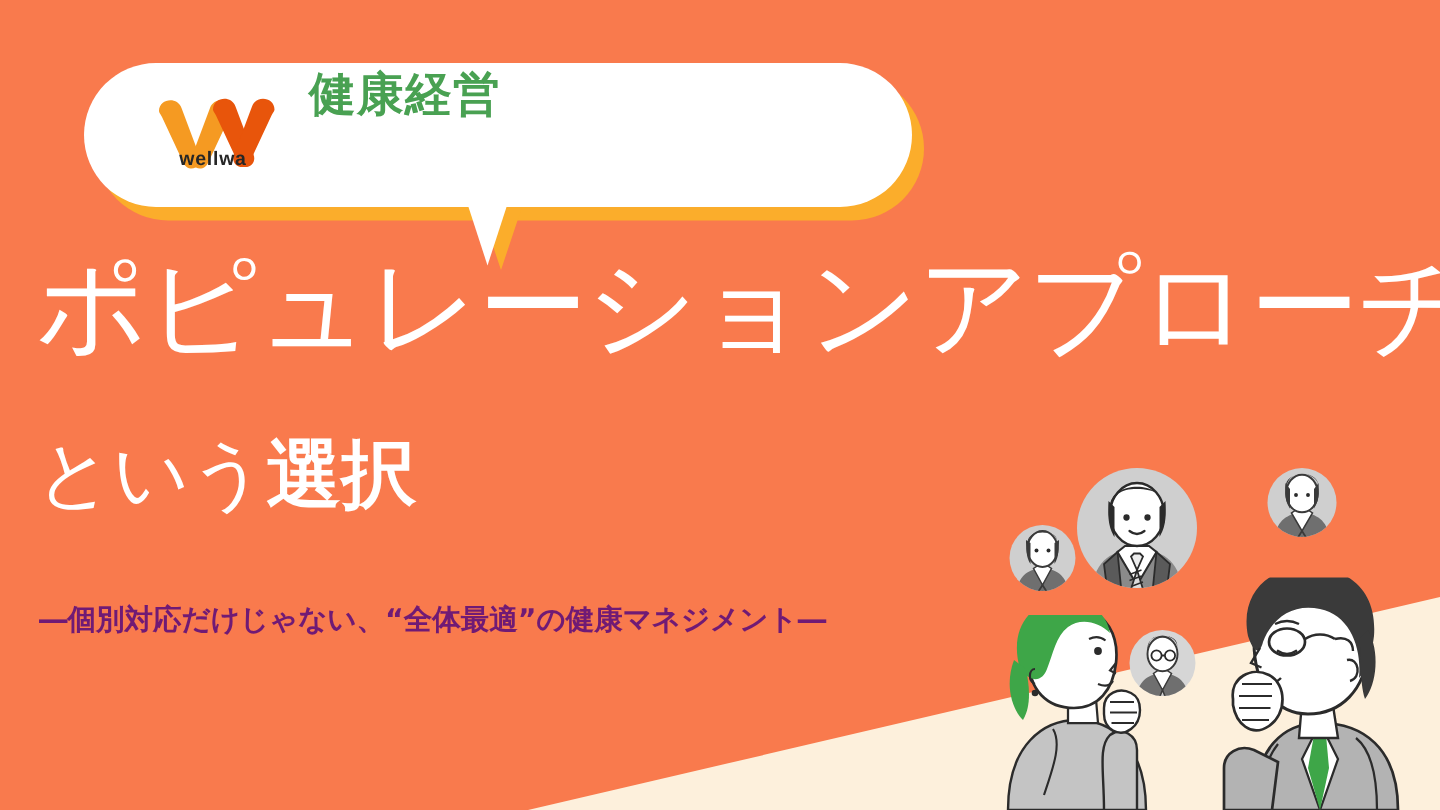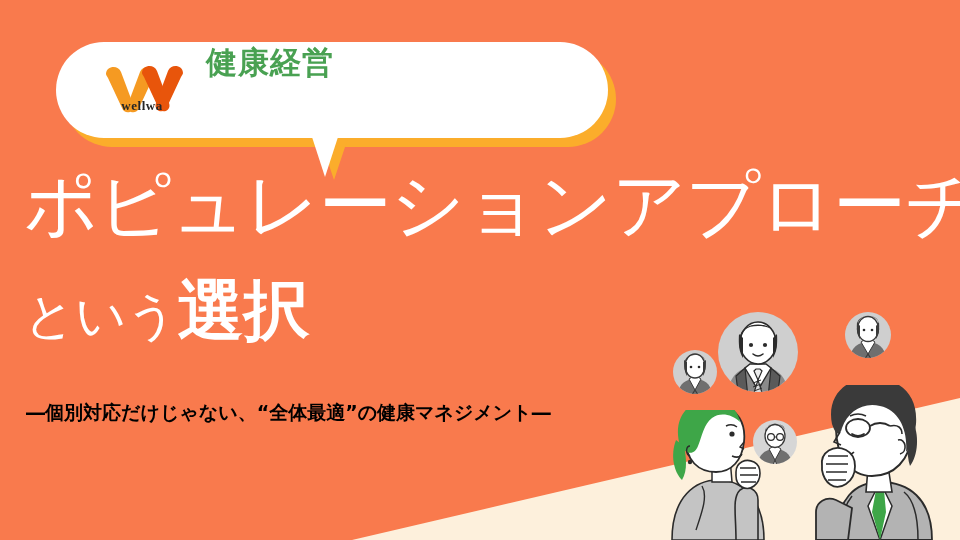--- a/index.html
+++ b/index.html
@@ -40,21 +40,21 @@
     border-left:13px solid transparent;border-right:13px solid transparent;
     border-top:40px solid #FFFFFF;
   }
 
   
   .logo{position:absolute;left:40px;top:18px;width:92px;height:60px;}
   .logo svg{display:block;}
   .logo-text{
     position:absolute;left:40px;top:56px;width:92px;
     text-align:center;
-    font-family:Liberation Serif, serif;
+    font-family:Liberation Sans, sans-serif;
     font-size:13px;font-weight:700;letter-spacing:0.5px;color:#262626;
   }
 
   .bubble-text{
     position:absolute;left:150px;top:0;height:84px;
     display:flex;align-items:flex-start;
     font-family:"DejaVu Sans","Liberation Sans",sans-serif;
     font-size:31px;font-weight:700;letter-spacing:1px;
     white-space:nowrap;
   }
@@ -68,27 +68,27 @@
     font-size:73px;line-height:1;font-weight:400;color:#FFFFFF;
     letter-spacing:-1px;white-space:nowrap;
   }
   .headline-l2{
     margin-top:14px;
     display:flex;align-items:baseline;
     font-family:"DejaVu Sans","Liberation Sans",sans-serif;
     color:#FFFFFF;white-space:nowrap;line-height:1;
   }
   .h2-small{font-size:50px;font-weight:400;letter-spacing:0px;margin-top:36px;}
-  .h2-big{font-size:66px;font-weight:700;letter-spacing:0px;}
+  .h2-big{font-size:50px;font-weight:700;letter-spacing:0px;}
 
   
   .subtitle{
     position:absolute;left:26px;top:400px;z-index:6;
     font-family:"DejaVu Sans","Liberation Sans",sans-serif;
-    font-size:19px;font-weight:700;color:#000000;
+    font-size:19px;font-weight:700;color:#701a75;
     letter-spacing:0px;white-space:nowrap;
   }
 
   
   .illus{position:absolute;left:640px;top:300px;width:320px;height:240px;z-index:4;}
   .illus svg{display:block;}
 </style>
 </head>
 <body>
 

